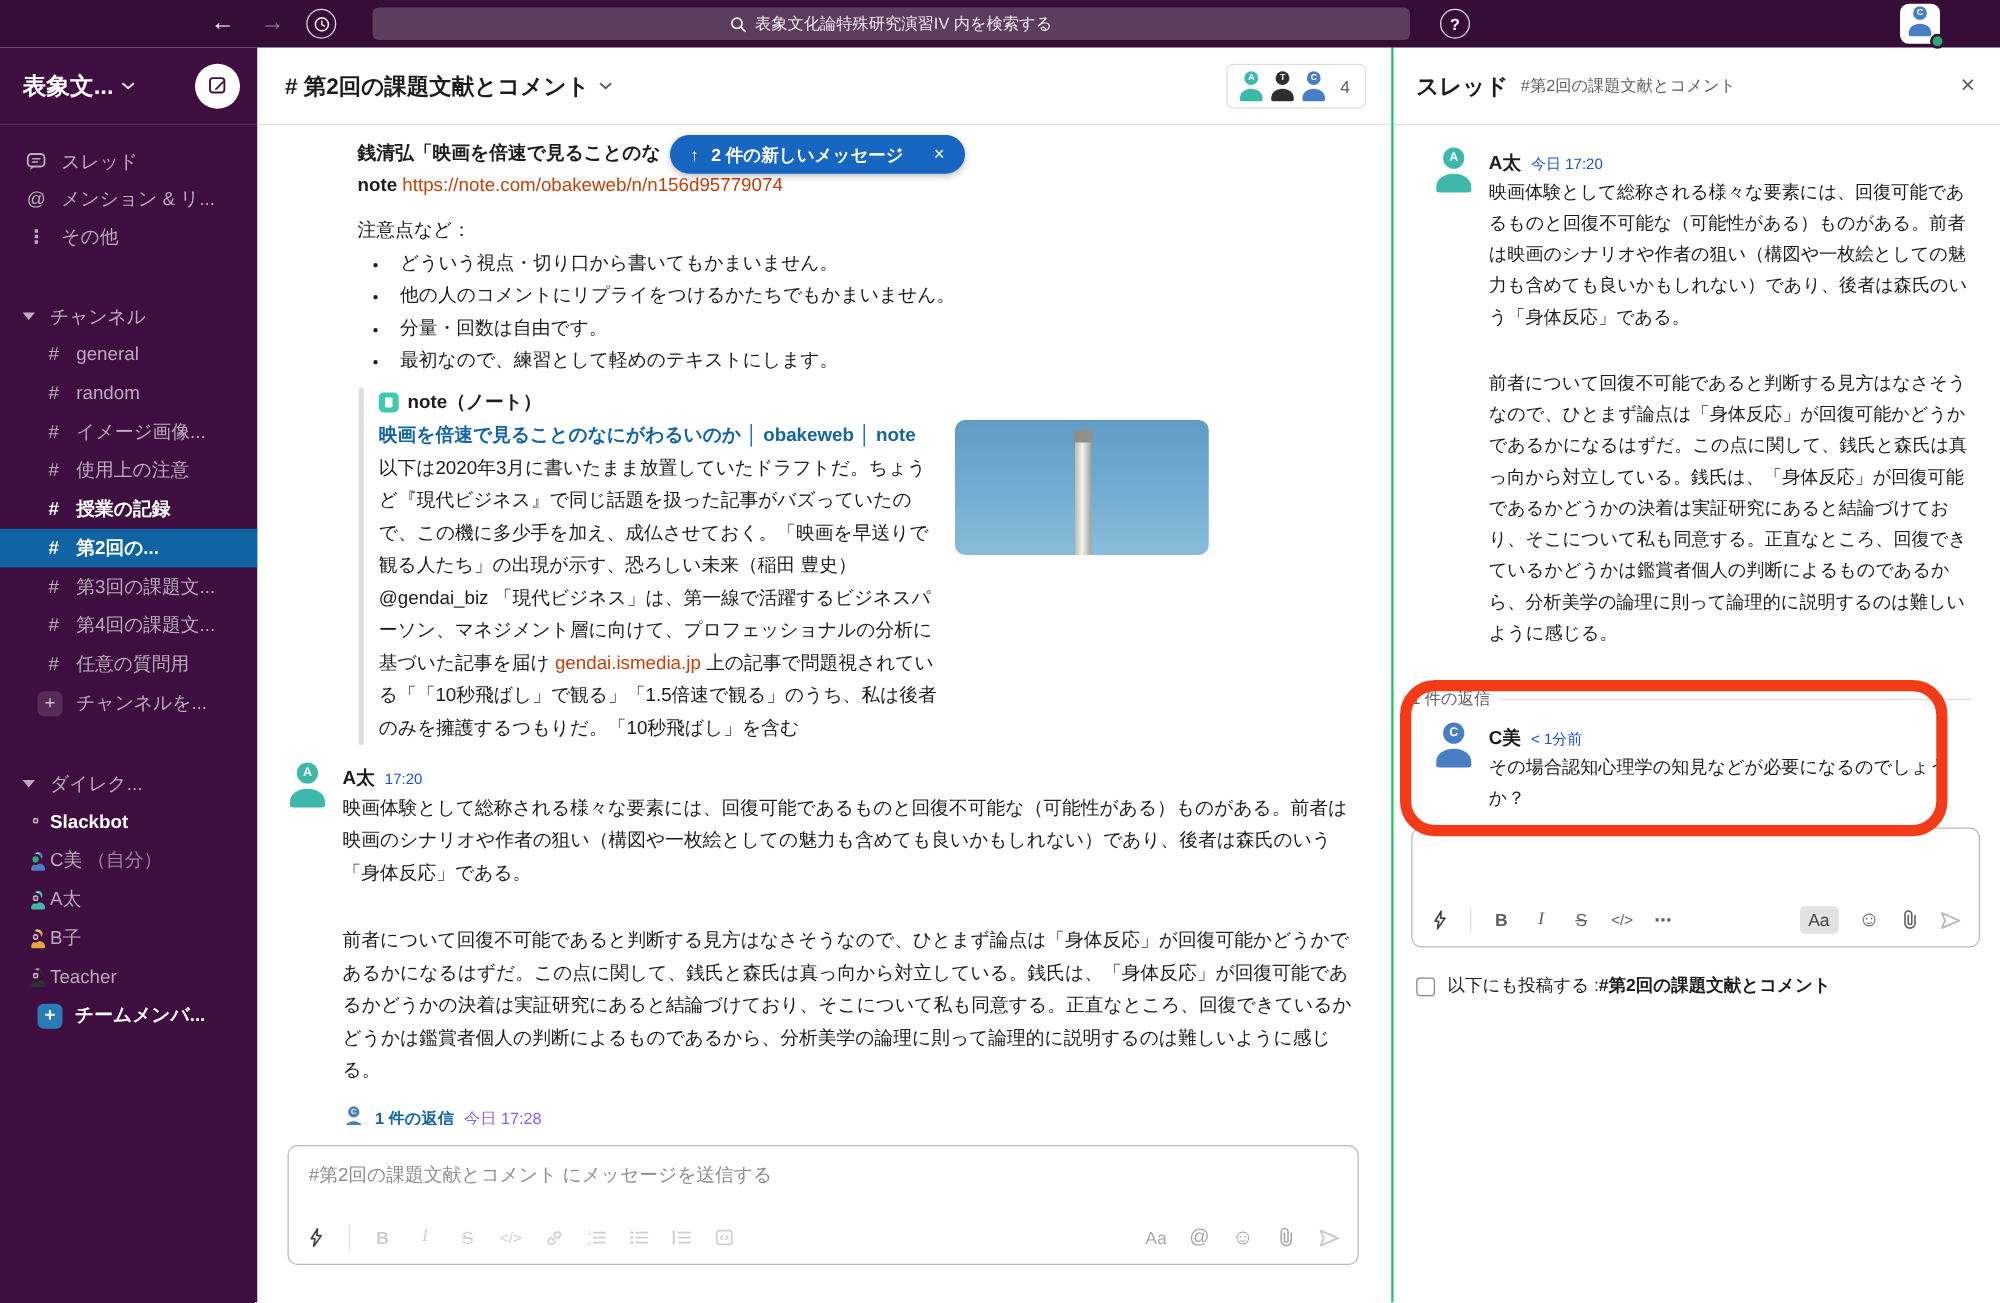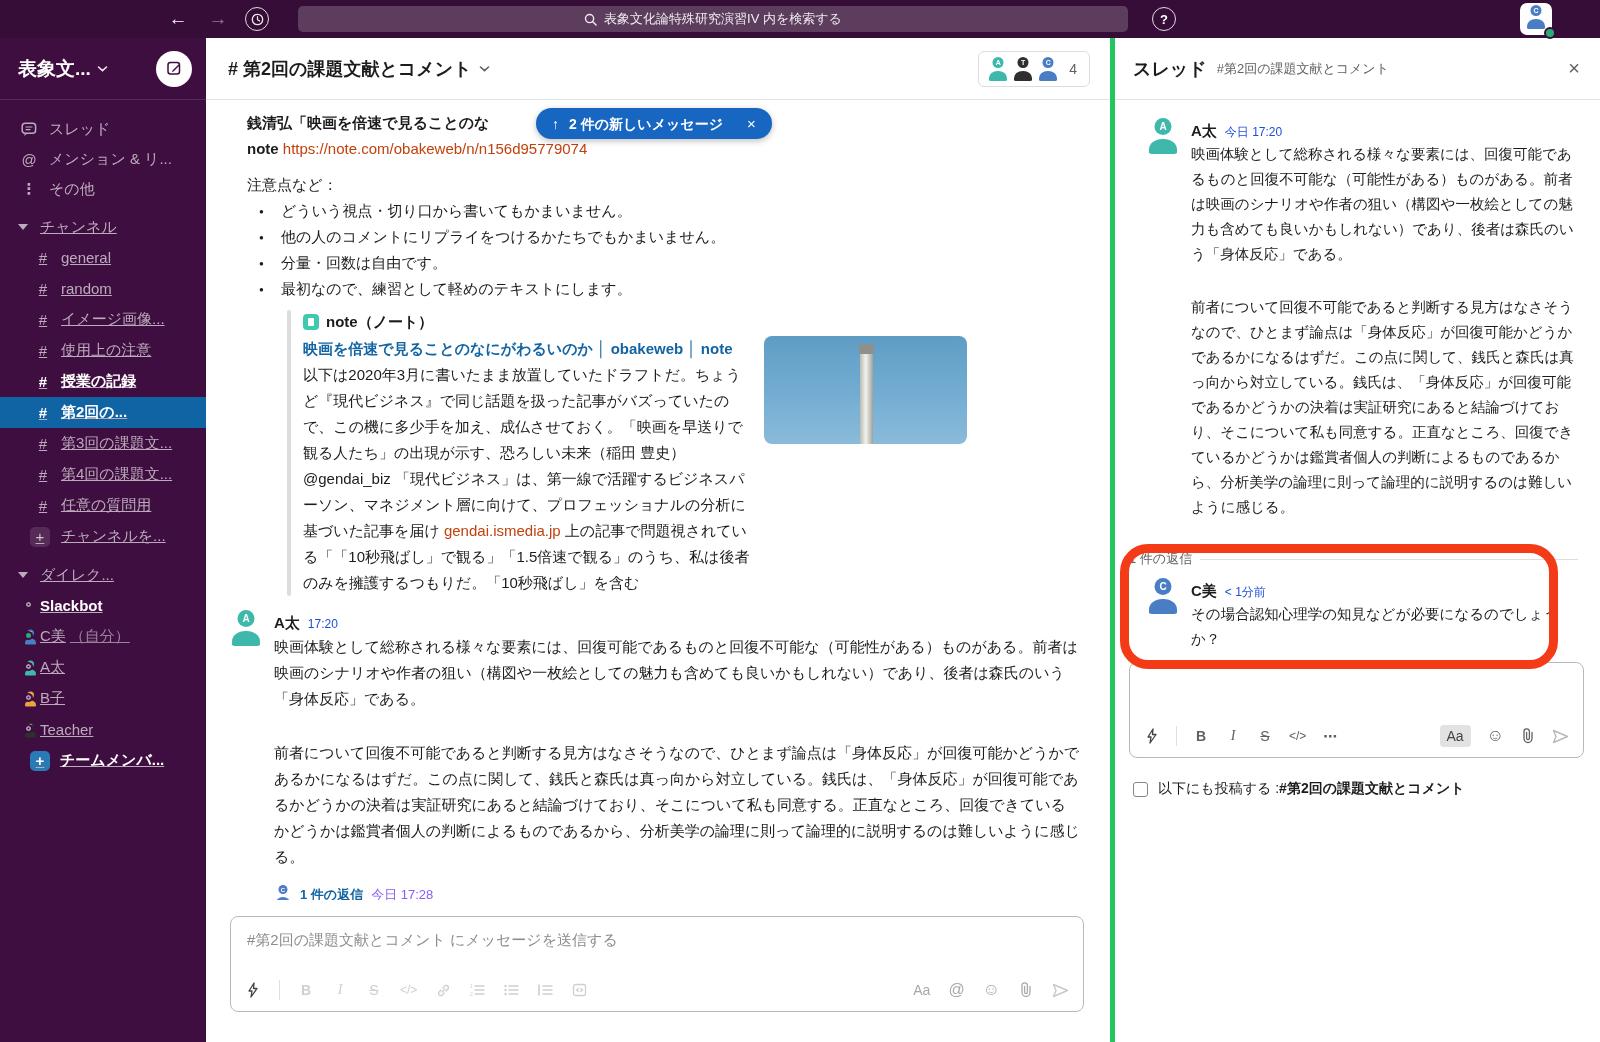--- a/index.html
+++ b/index.html
@@ -38,51 +38,51 @@
   .fig16 .bod  { width:11px; height:6px; }
 
   
   .sidebar { position:absolute; top:38px; left:0; width:206px; height:1004px; background:#3f0e40; color:#bcabbc; font-size:15px; }
   .ws-head { height:62px; border-bottom:1px solid rgba(255,255,255,.12); display:flex; align-items:center; padding:0 14px 0 18px; }
   .ws-name { color:#fff; font-weight:700; font-size:19px; max-width:100px; overflow:hidden; white-space:nowrap; }
   .ws-chev { margin-left:6px; opacity:.9; }
   .compose-btn { margin-left:auto; width:36px; height:36px; background:#fff; border-radius:50%; display:flex; align-items:center; justify-content:center; cursor:pointer; }
   .side-row { height:30px; display:flex; align-items:center; padding-left:18px; cursor:pointer; white-space:nowrap; overflow:hidden; }
   .side-row .ic { width:22px; display:inline-flex; justify-content:center; margin-right:9px; flex:none; }
-  .sect { margin-top:8px;text-decoration:underline; }
+  .sect { margin-top:34px; }
   .sect-head { height:30px; display:flex; align-items:center; padding-left:18px; cursor:pointer; }
   .tri { width:0; height:0; border-left:5px solid transparent; border-right:5px solid transparent; border-top:6px solid #bcabbc; margin-right:12px; }
   .chan-row { height:31px; display:flex; align-items:center; padding-left:36px; cursor:pointer; white-space:nowrap; overflow:hidden; }
   .chan-row .hash { width:14px; margin-right:11px; text-align:center; flex:none; }
   .chan-row.unread { color:#fff; font-weight:700; }
   .chan-row.selected { background:#1164a3; color:#fff; font-weight:700; }
   .plus-sq { width:20px; height:20px; border-radius:5px; background:rgba(255,255,255,.12); color:#cfc3cf; display:flex; align-items:center; justify-content:center; font-size:15px; margin-right:11px; flex:none; }
   .plus-sq.blue { background:#2a7ab5; color:#fff; }
   .dm-row { height:31px; display:flex; align-items:center; padding-left:30px; cursor:pointer; white-space:nowrap; }
   .dm-row .av { position:relative; margin-right:10px; flex:none; }
   .dm-row.unread { color:#fff; font-weight:700; }
   .pres { position:absolute; right:-3px; bottom:-3px; width:9px; height:9px; border-radius:50%; background:#3f0e40; border:2px solid #3f0e40; }
   .pres.on  { background:#2bac76; }
   .pres.off { background:#3f0e40; box-shadow:inset 0 0 0 1.5px #bcabbc; }
   .slackbot-ic { width:20px; height:20px; border-radius:5px; background:conic-gradient(#36c5f0 0 25%, #2eb67d 0 50%, #ecb22e 0 75%, #e01e5a 0); position:relative; }
   .slackbot-ic::after { content:""; position:absolute; inset:5px; background:#fff; border-radius:3px; transform:rotate(45deg); }
   .muted2 { opacity:.75; font-weight:400; }
 
   
-  .main { position:absolute; top:38px; left:206px; width:909px; height:1004px; background:#fff; border-right:5px solid #22c55e; }
+  .main { position:absolute; top:38px; left:206px; width:909px; height:1004px; background:#fff; border-right:2px solid #22c55e; }
   .ch-header { height:62px; border-bottom:1px solid #e2e2e2; display:flex; align-items:center; padding:0 20px 0 22px; }
   .ch-title { font-size:18px; font-weight:900; }
   .chev-g { margin-left:7px; }
   .members { margin-left:auto; border:1px solid #ddd; border-radius:6px; height:36px; display:flex; align-items:center; padding:0 12px 0 8px; gap:3px; cursor:pointer; }
   .members .cnt { font-size:14px; color:#616061; margin-left:7px; }
 
   .msgs { position:absolute; top:62px; left:0; right:0; bottom:142px; overflow:hidden; font-size:15px; line-height:26px; }
   .banner { position:absolute; left:330px; top:8px; height:31px; background:#1766c2; border-radius:16px; color:#fff; font-weight:700; font-size:14px; display:flex; align-items:center; padding:0 16px; gap:10px; box-shadow:0 2px 6px rgba(0,0,0,.25); z-index:10; cursor:pointer; }
   .banner .x { margin-left:14px; font-weight:400; font-size:15px; cursor:pointer; }
-  .msg1 { padding:10px 30px 0 41px; }
+  .msg1 { padding:10px 30px 0 80px; }
   .b { font-weight:700; }
   a.lnk, .lnk { color:#c2410c; text-decoration:none; cursor:pointer; }
   .bullets { list-style:none; margin-top:0; }
   .bullets li { padding-left:34px; position:relative; }
   .bullets li::before { content:"●"; position:absolute; left:12px; font-size:8px; top:1px; }
 
   .card { display:flex; margin:8px 30px 0 81px; }
   .card-bar { width:4px; border-radius:4px; background:#ddd; flex:none; }
   .card-body { padding-left:12px; flex:1; }
   .prov-row { display:flex; align-items:center; gap:7px; font-weight:700; font-size:15px; height:24px; }

